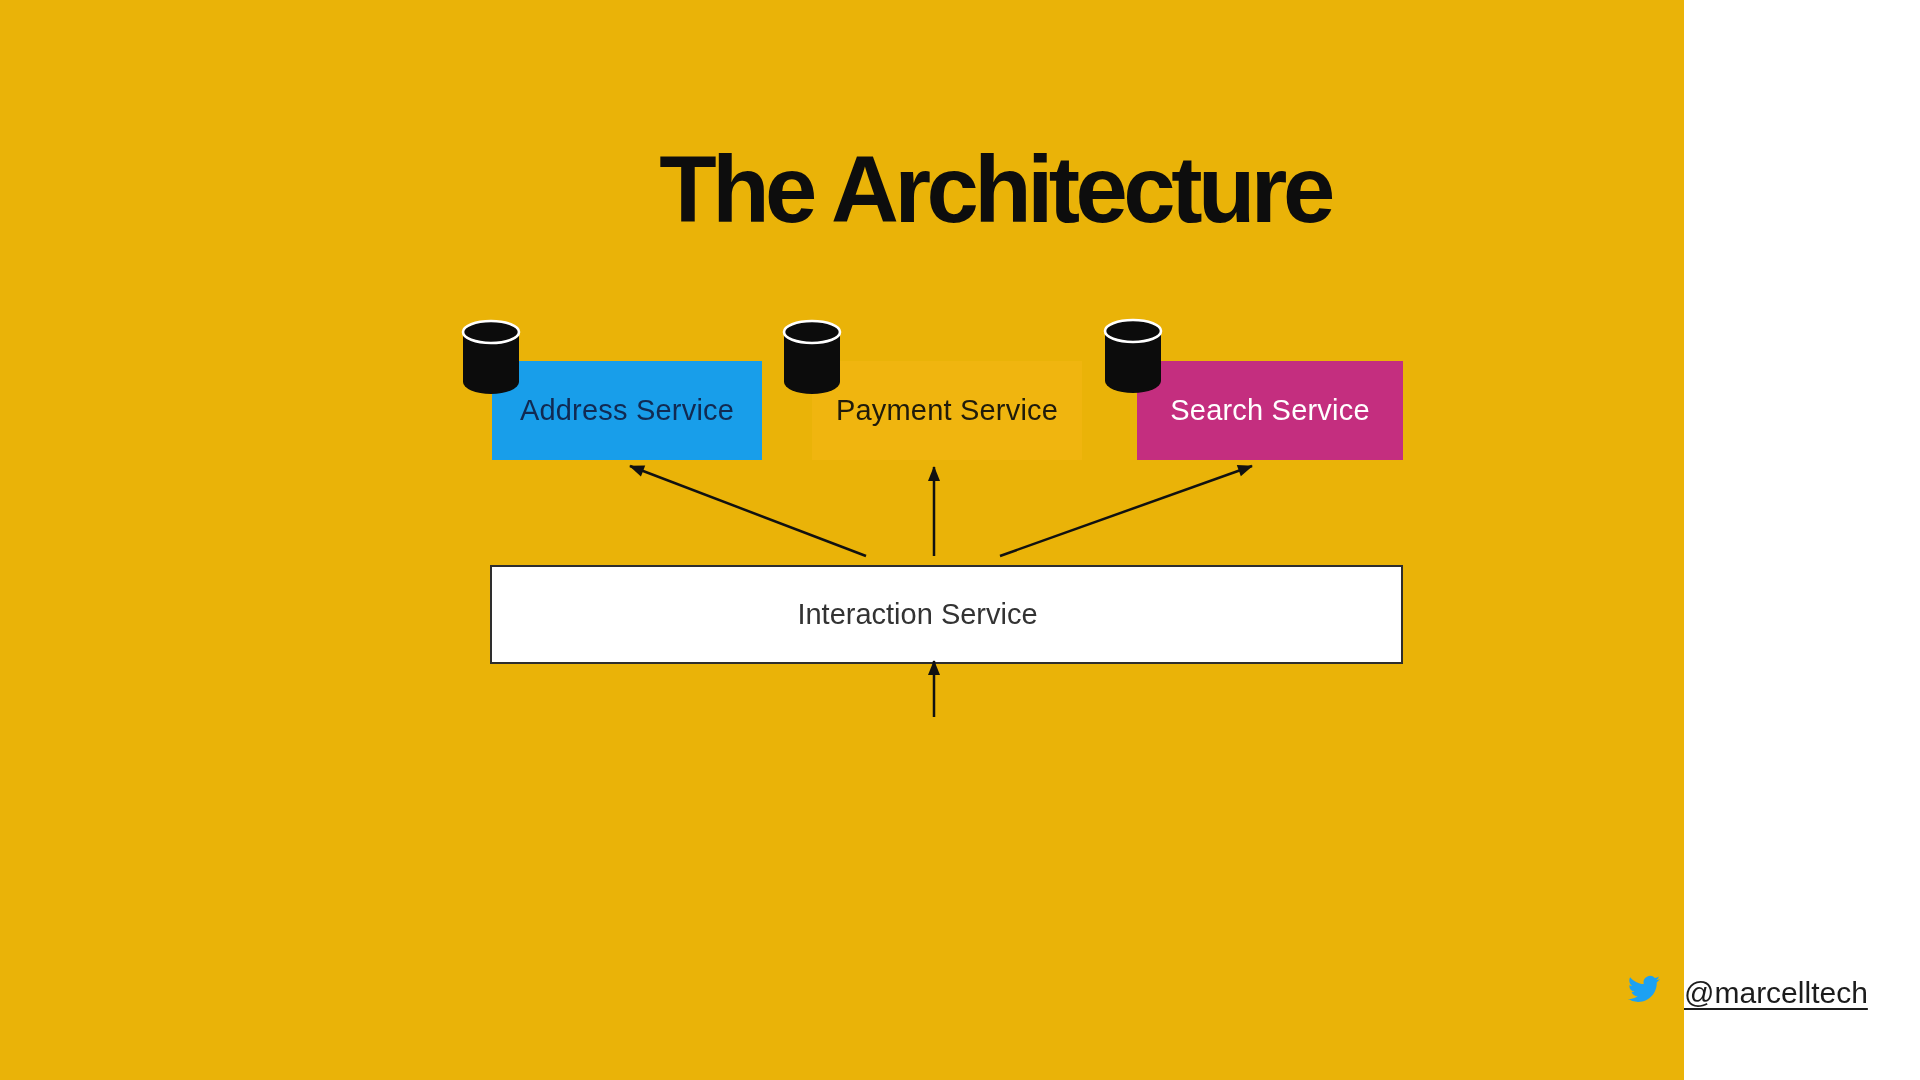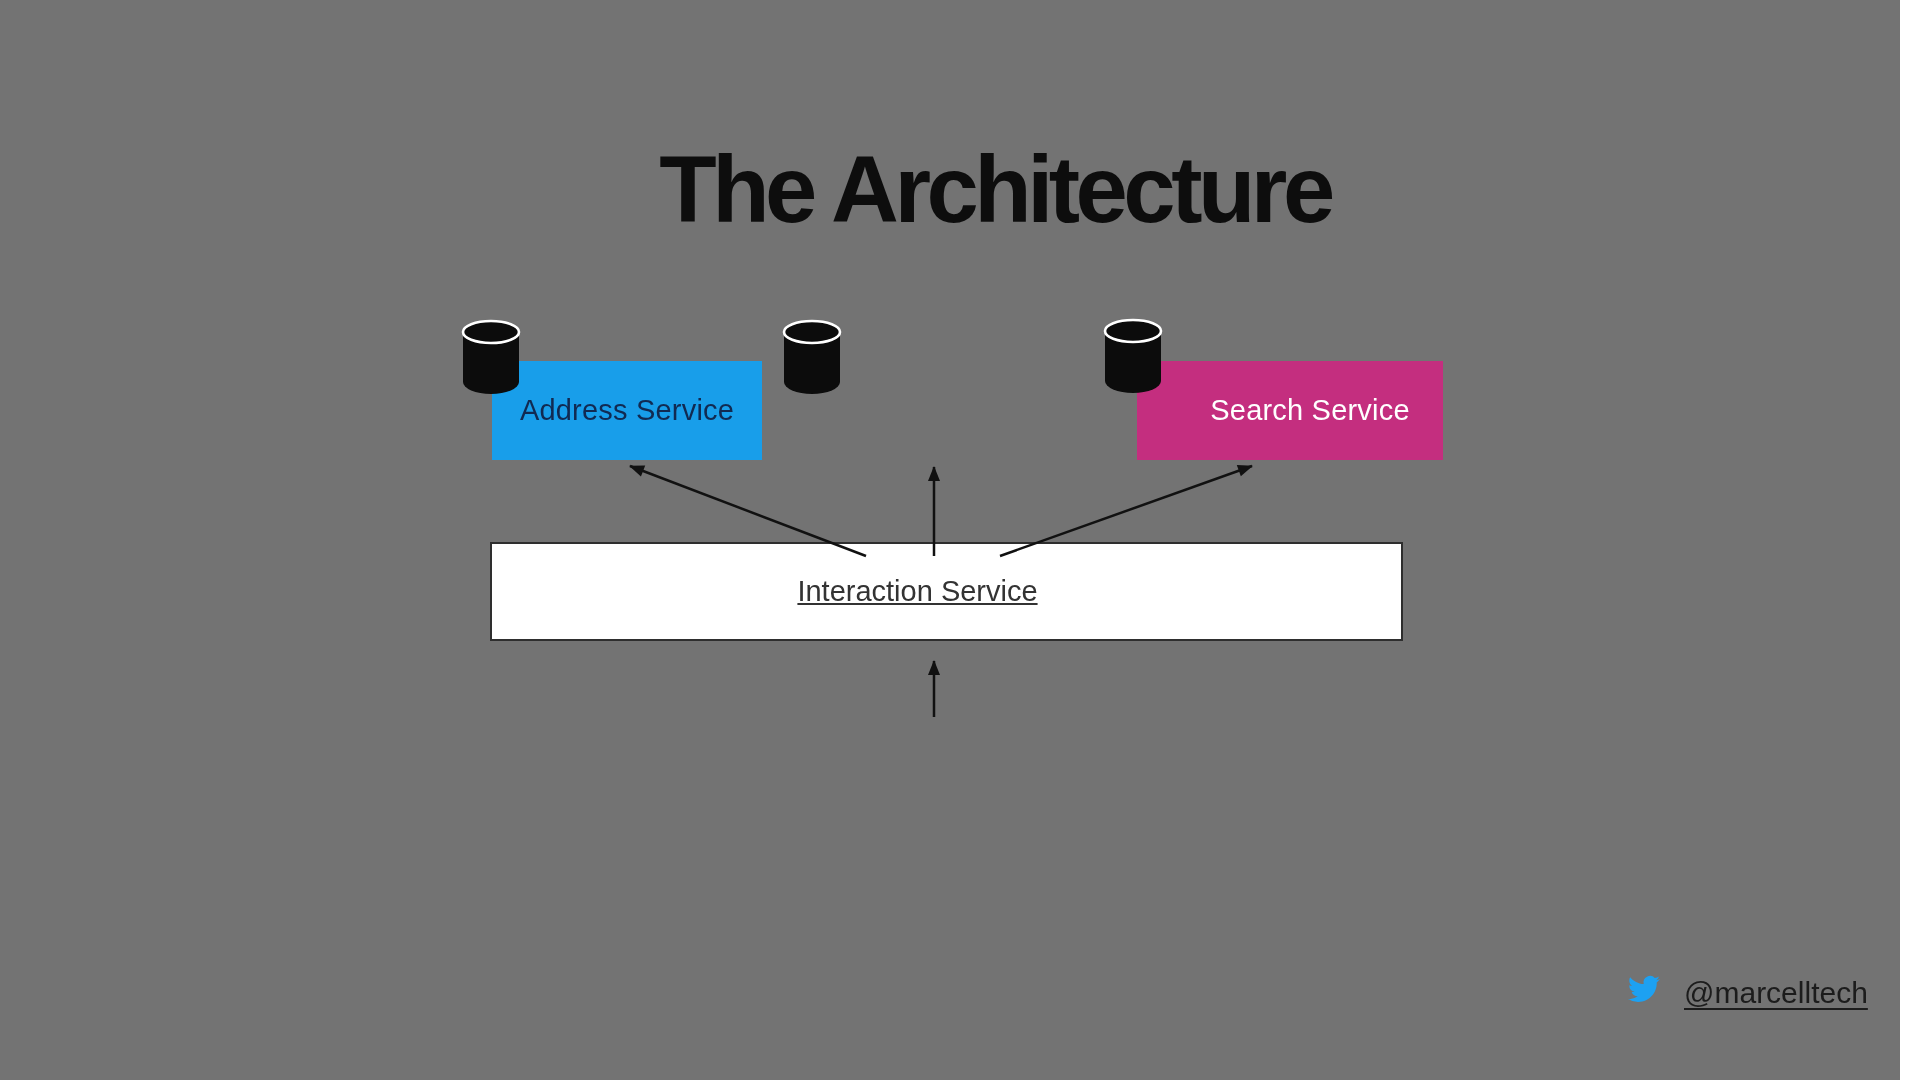--- a/index.html
+++ b/index.html
@@ -1,17 +1,17 @@
 <!DOCTYPE html>
 <html><head>
 <meta charset="utf-8">
 <style>
   html,body{margin:0;padding:0;background:#ffffff;}
   body{width:1920px;height:1080px;overflow:hidden;font-family:"Liberation Sans",sans-serif;}
-  .slide{position:relative;width:1900px;height:1080px;background:#737373;}
+  .slide{position:relative;width:1684px;height:1080px;background:#eab308;}
 
   .title{
     position:absolute;top:80px;left:995px;transform:translateX(-50%);
     font-size:94px;font-weight:bold;letter-spacing:-4.5px;line-height:1;
     color:#0d0d0d;white-space:nowrap;
   }
 
   .svc{
     position:absolute;top:361px;height:99px;
     display:flex;align-items:center;justify-content:center;
@@ -25,21 +25,21 @@
   .db-address{left:461px;top:319px;}
   .db-payment{left:782px;top:319px;}
   .db-search{left:1103px;top:318px;}
 
   .outline-box{
     position:absolute;left:490px;width:913px;height:99px;
     box-sizing:border-box;border:2px solid #2e2e2e;background:#ffffff;
     display:flex;align-items:center;justify-content:center;
     font-size:29px;color:#333333;padding-right:58px;
   }
-  .box-interaction{top:542px;text-decoration:underline;}
+  .box-interaction{top:565px;}
   .box-frontend{top:718px;}
 
   .arrow-layer{position:absolute;left:0;top:0;width:1920px;height:1080px;pointer-events:none;}
 
   .footer{
     position:absolute;left:1625px;top:968px;
     display:flex;align-items:center;gap:21px;
   }
   .twitter-icon{width:38px;height:32px;display:block;}
   .handle{
@@ -52,21 +52,24 @@
 </head>
 <body>
 
 <div class="slide">
 
   <h1 class="title">The Architecture</h1>
 
   <div class="svc svc-address" style="background-color: rgb(24, 158, 234); color: rgb(17, 42, 82);">
     <span>Address Service</span>
   </div>
-  <div class="svc svc-search" style="background-color: rgb(196, 46, 127); color: rgb(255, 255, 255); padding-left: 40px;">
+  <div class="svc svc-payment" style="background-color: rgb(240, 181, 15); color: rgb(32, 27, 11);">
+    <span>Payment Service</span>
+  </div>
+  <div class="svc svc-search" style="background-color: rgb(196, 46, 127); color: rgb(255, 255, 255);">
     <span>Search Service</span>
   </div>
 
   <svg class="db-icon db-address" viewBox="0 0 60 78">
     <path d="M2,13 V63 A28,12 0 0 0 58,63 V13 Z" fill="#0c0c0c"></path>
     <ellipse cx="30" cy="13" rx="28" ry="11" fill="#0c0c0c" stroke="#ffffff" stroke-width="2.6"></ellipse>
   </svg>
   <svg class="db-icon db-payment" viewBox="0 0 60 78">
     <path d="M2,13 V63 A28,12 0 0 0 58,63 V13 Z" fill="#0c0c0c"></path>
     <ellipse cx="30" cy="13" rx="28" ry="11" fill="#0c0c0c" stroke="#ffffff" stroke-width="2.6"></ellipse>

